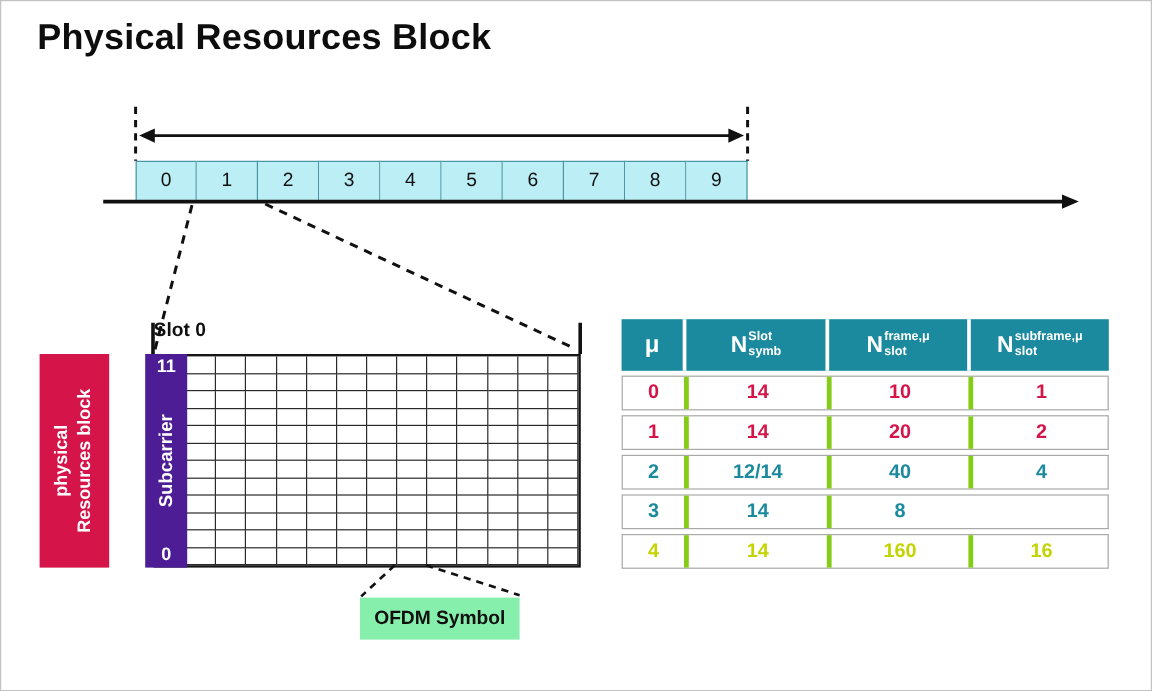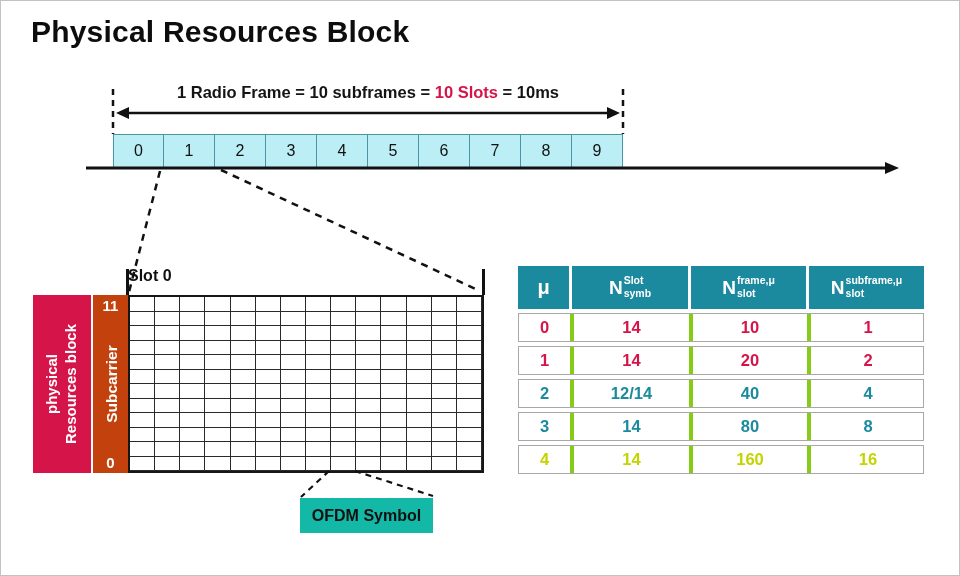--- a/index.html
+++ b/index.html
@@ -50,21 +50,20 @@
   .brand{font-size:22px;font-weight:700;color:#3a3a3a;letter-spacing:.5px;line-height:1;}
   .tagline{font-size:7.5px;font-weight:600;color:#4a4a4a;letter-spacing:.55px;margin-top:2px;}
 </style>
 </head>
 <body>
 
 <div class="stage">
 
   <div class="title">Physical Resources Block</div>
 
-  <div class="frame-label"><span>1 Radio Frame = 10 subframes = </span><span style="color: rgb(213, 21, 74);">10 Slots</span><span> = 10ms</span></div>
 
   <div class="sf-row">
       <div class="sf-cell" style="background: rgb(188, 238, 246);">0</div>
       <div class="sf-cell" style="background: rgb(188, 238, 246);">1</div>
       <div class="sf-cell" style="background: rgb(188, 238, 246);">2</div>
       <div class="sf-cell" style="background: rgb(188, 238, 246);">3</div>
       <div class="sf-cell" style="background: rgb(188, 238, 246);">4</div>
       <div class="sf-cell" style="background: rgb(188, 238, 246);">5</div>
       <div class="sf-cell" style="background: rgb(188, 238, 246);">6</div>
       <div class="sf-cell" style="background: rgb(188, 238, 246);">7</div>
@@ -244,29 +243,29 @@
       <div class="gcell"></div>
     </div>
 
   <div class="prb" style="background: rgb(213, 21, 74);">
     <div class="rotwrap">
       <span>physical</span>
       <span>Resources block</span>
     </div>
   </div>
 
-  <div class="subc" style="background: #c2410c;">
+  <div class="subc" style="background: #4c1d95; margin-left: 28px;">
     <span class="endnum">11</span>
     <span class="subc-mid">
         <span class="rotwrap">Subcarrier</span>
       </span>
     <span class="endnum">0</span>
   </div>
 
-  <div class="ofdm" style="background: #14b8a6;">OFDM Symbol</div>
+  <div class="ofdm" style="background: #86efac;">OFDM Symbol</div>
 
   <div class="slot-table">
     <div class="thead">
         <div class="th" style="background: rgb(27, 138, 158);">
           <span class="th-mu">μ</span>
         </div>
         <div class="th" style="background: rgb(27, 138, 158);">
           <span class="nsym">
             <span class="nbase">N</span>
             <span class="nstack">
@@ -309,21 +308,20 @@
         </div>
         <div class="trow">
           <div class="td" style="color: rgb(27, 138, 158);">2</div>
           <div class="td" style="color: rgb(27, 138, 158);">12/14</div>
           <div class="td" style="color: rgb(27, 138, 158); text-align: right;">40</div>
           <div class="td" style="color: rgb(27, 138, 158);">4</div>
         </div>
         <div class="trow">
           <div class="td" style="color: rgb(27, 138, 158);">3</div>
           <div class="td" style="color: rgb(27, 138, 158);">14</div>
-          <div class="td" style="color: rgb(27, 138, 158);">80</div>
           <div class="td" style="color: rgb(27, 138, 158);">8</div>
         </div>
         <div class="trow">
           <div class="td" style="color: rgb(195, 212, 0);">4</div>
           <div class="td" style="color: rgb(195, 212, 0);">14</div>
           <div class="td" style="color: rgb(195, 212, 0); text-align: right;">160</div>
           <div class="td" style="color: rgb(195, 212, 0);">16</div>
         </div>
       </div>
   </div>

